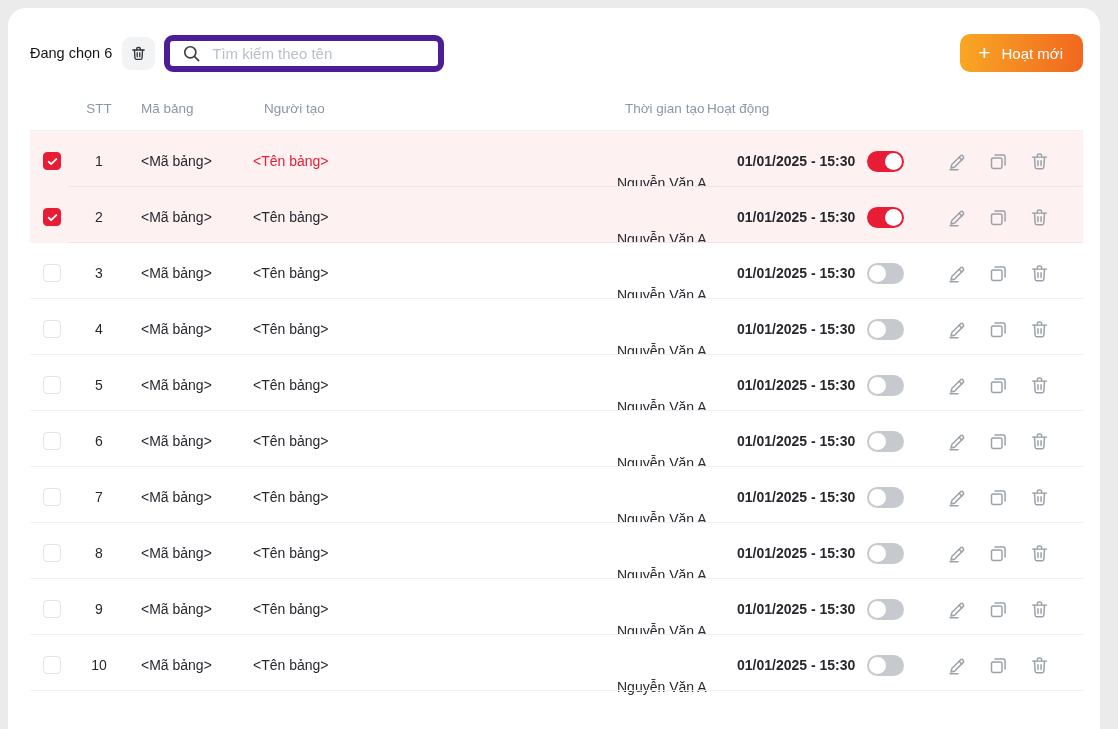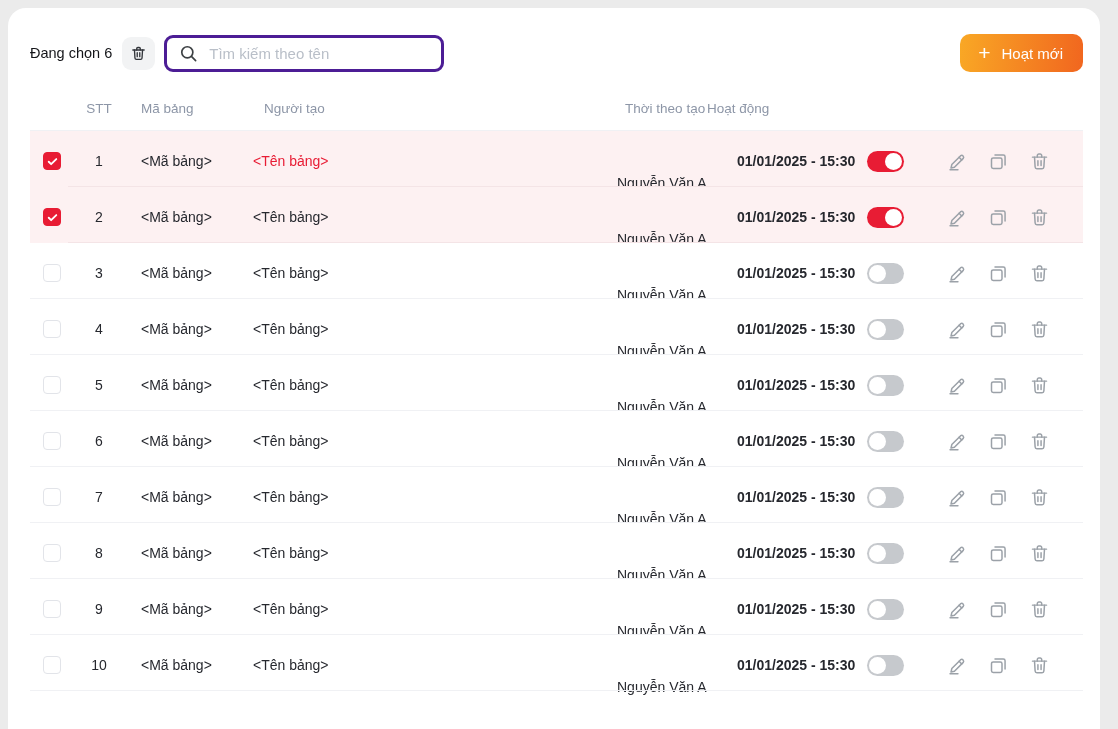--- a/index.html
+++ b/index.html
@@ -21,21 +21,21 @@
   .page-title { font-size:21px; font-weight:700; color:#17181d; letter-spacing:-0.2px; }
 
   
   .toolbar { margin-top:26px; display:flex; align-items:center; height:38px; }
   .selection-label { font-size:14.5px; color:#141519; }
   .trash-btn {
     width:33px; height:33px; margin-left:10px; background:#f2f3f4; border:none;
     border-radius:9px; display:flex; align-items:center; justify-content:center; cursor:pointer; padding:0;
   }
   .search-box {
-    margin-left:9px; width:280px; height:37px; border:3px solid #4c1d95; border-radius:9px;
+    margin-left:9px; width:280px; height:37px; border:6px solid #4c1d95; border-radius:9px;
     display:flex; align-items:center; padding:0 12px; gap:9px; background:#fff;
   }
   .search-box input {
     border:none; outline:none; flex:1; font-size:15px; color:#333;
     font-family:"Liberation Sans", sans-serif; background:transparent; min-width:0;
   }
   .search-box input::placeholder { color:#b9bfc8; }
   .add-btn {
     margin-left:auto; height:38px; padding:0 20px 0 18px; border:none; border-radius:10px;
     background:linear-gradient(96deg,#f9a825,#f1661f);
@@ -132,21 +132,21 @@
       <span>Hoạt mới</span>
     </button>
   </div>
 
   <div class="table">
     <div class="thead">
       <span class="th"></span>
       <span class="th th-stt">STT</span>
       <span class="th th-ma">Mã bảng</span>
       <span class="th th-nguoi">Người tạo</span>
-      <span class="th th-thoi">Thời theo tạo</span>
+      <span class="th th-thoi">Thời gian tạo</span>
       <span class="th th-hoat">Hoạt động</span>
       <span class="th"></span>
     </div>
     <div>
         <div class="row highlighted">
     <span class="checkbox-wrap">
       <span class="checkbox checked">
         <svg viewBox="0 0 24 24" width="13" height="13">
           <path d="M5 12.5l4.5 4.5L19 7.5" stroke="#fff" stroke-width="3.4" fill="none" stroke-linecap="round" stroke-linejoin="round"></path>
         </svg>

